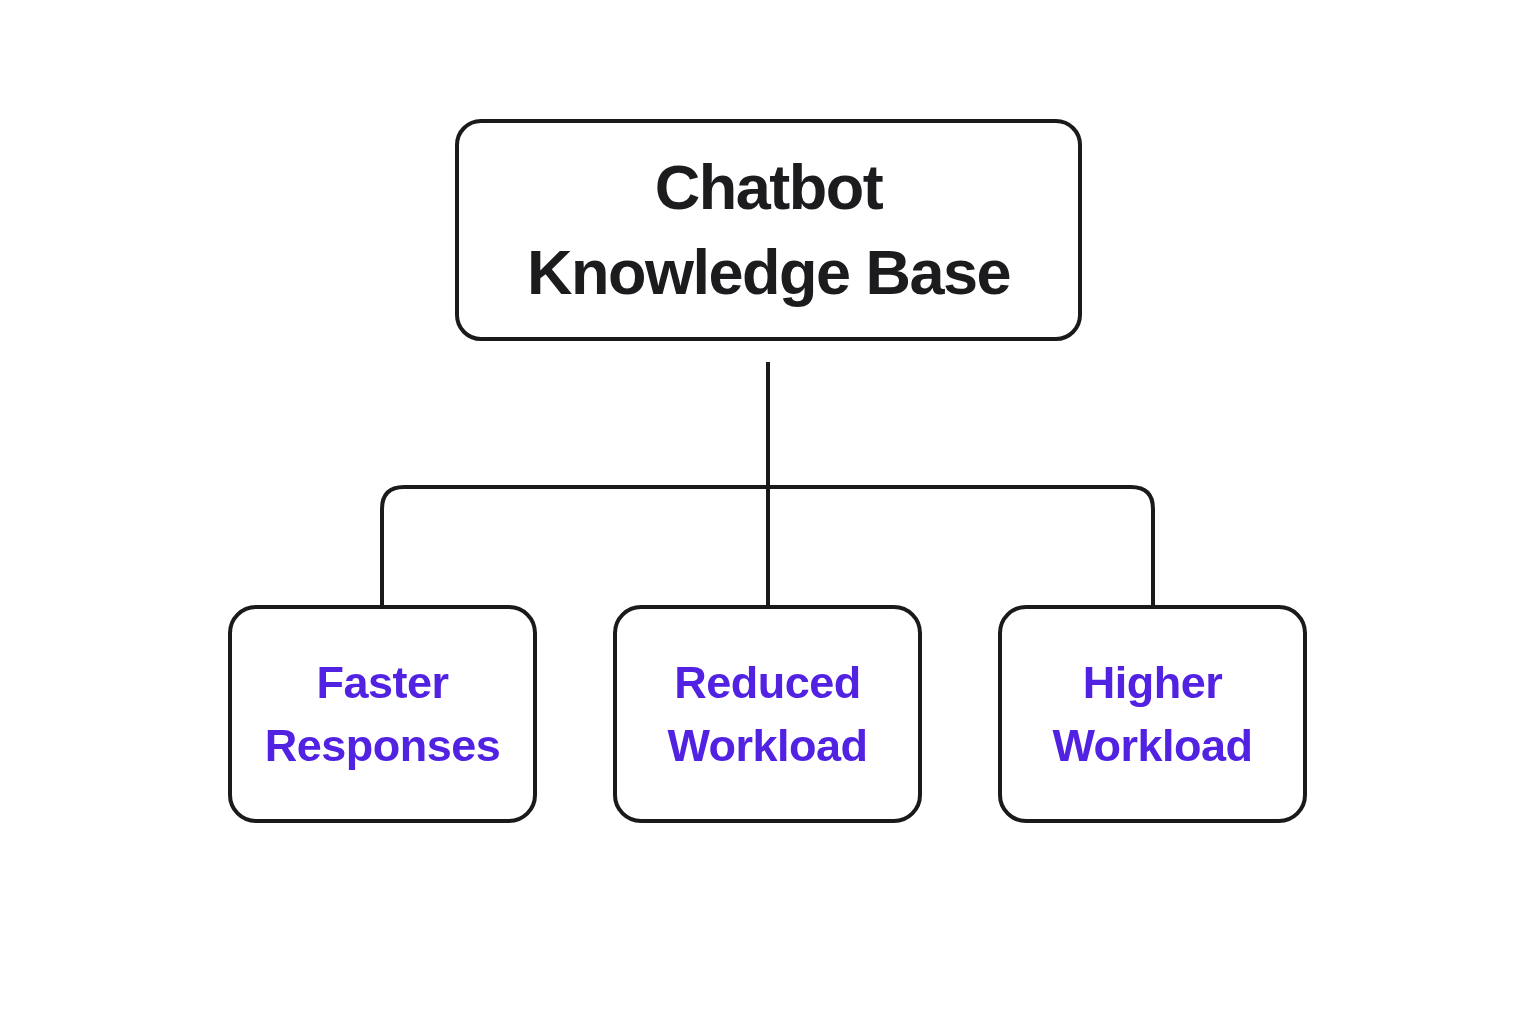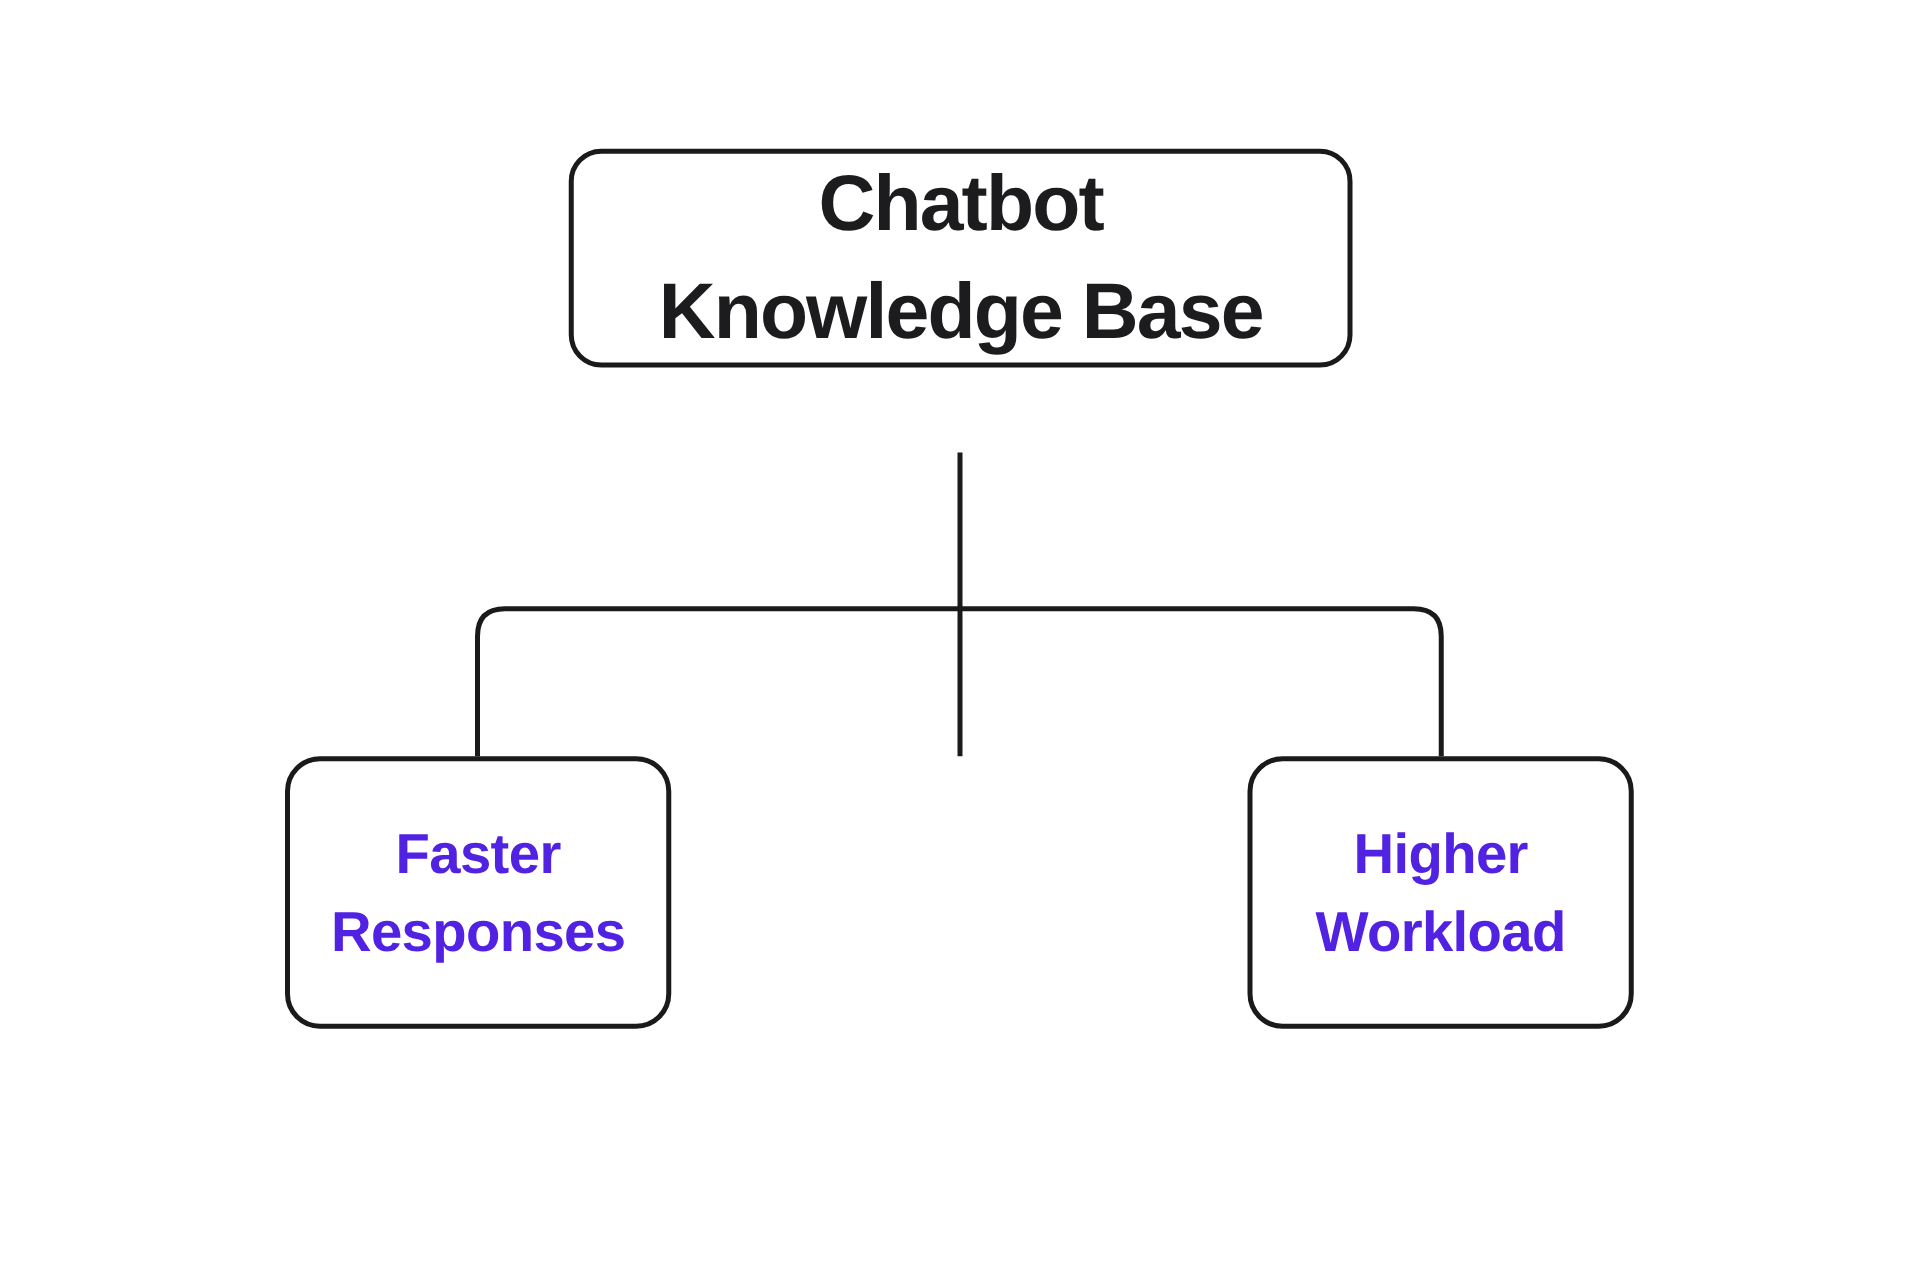--- a/index.html
+++ b/index.html
@@ -29,21 +29,21 @@
     background: #ffffff;
     border: 4px solid #1a1a1a;
     display: flex;
     align-items: center;
     justify-content: center;
     text-align: center;
   }
 
   .node-root {
     left: 455px; top: 119px;
-    width: 627px; height: 175px;
+    width: 627px; height: 222px;
     border-radius: 26px;
     justify-content: center;
   }
   .node-root .label {
     font-size: 63px;
     font-weight: 700;
     color: #1c1c1e;
     letter-spacing: -1.5px;
     line-height: 1.35;
     padding: 0 40px;
@@ -78,18 +78,21 @@
   </svg>
 
   <div class="node node-root">
     <div class="label">Chatbot Knowledge Base</div>
   </div>
 
   <div class="node node-child node-child-1">
     <div class="label">Faster Responses</div>
   </div>
 
+  <div class="node node-child node-child-2">
+    <div class="label">Reduced Workload</div>
+  </div>
 
   <div class="node node-child node-child-3">
     <div class="label">Higher Workload</div>
   </div>
 
 </div>
 
 </body></html>

